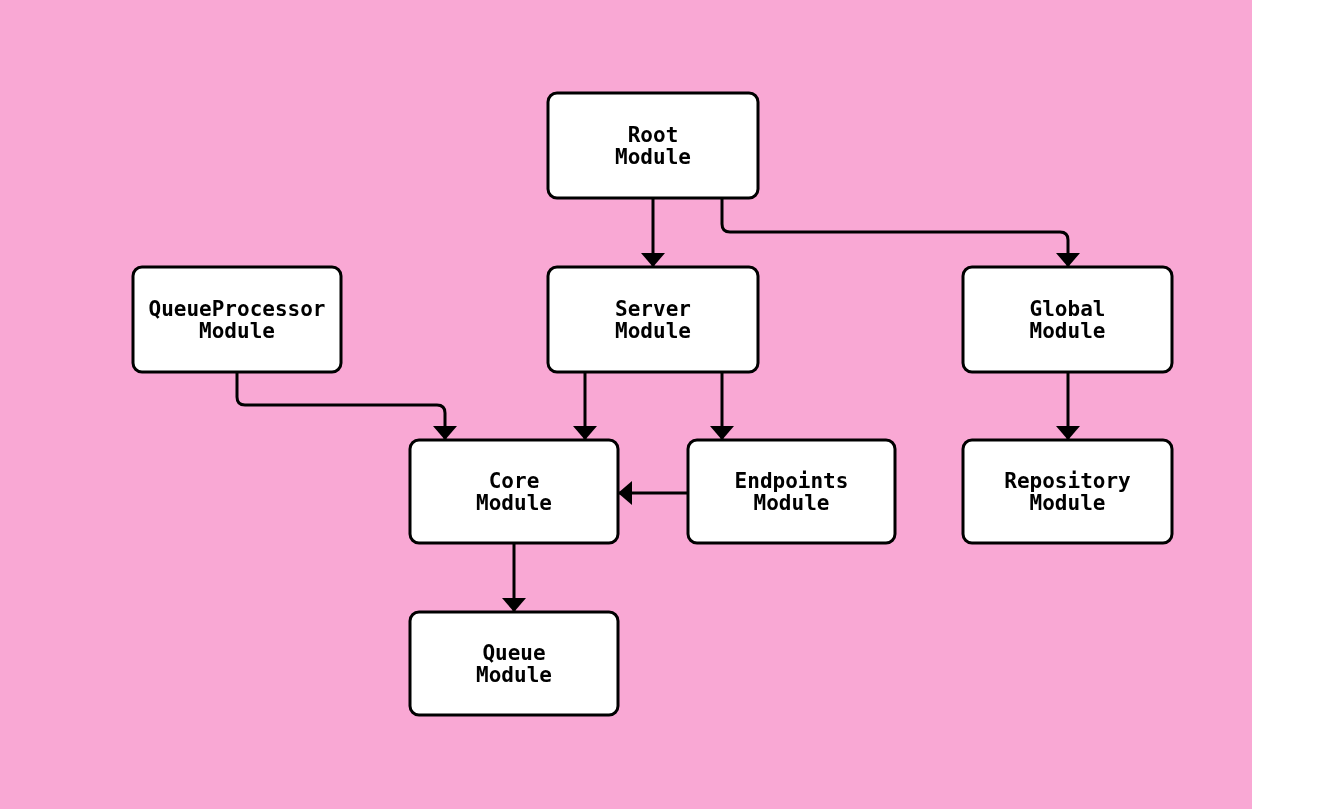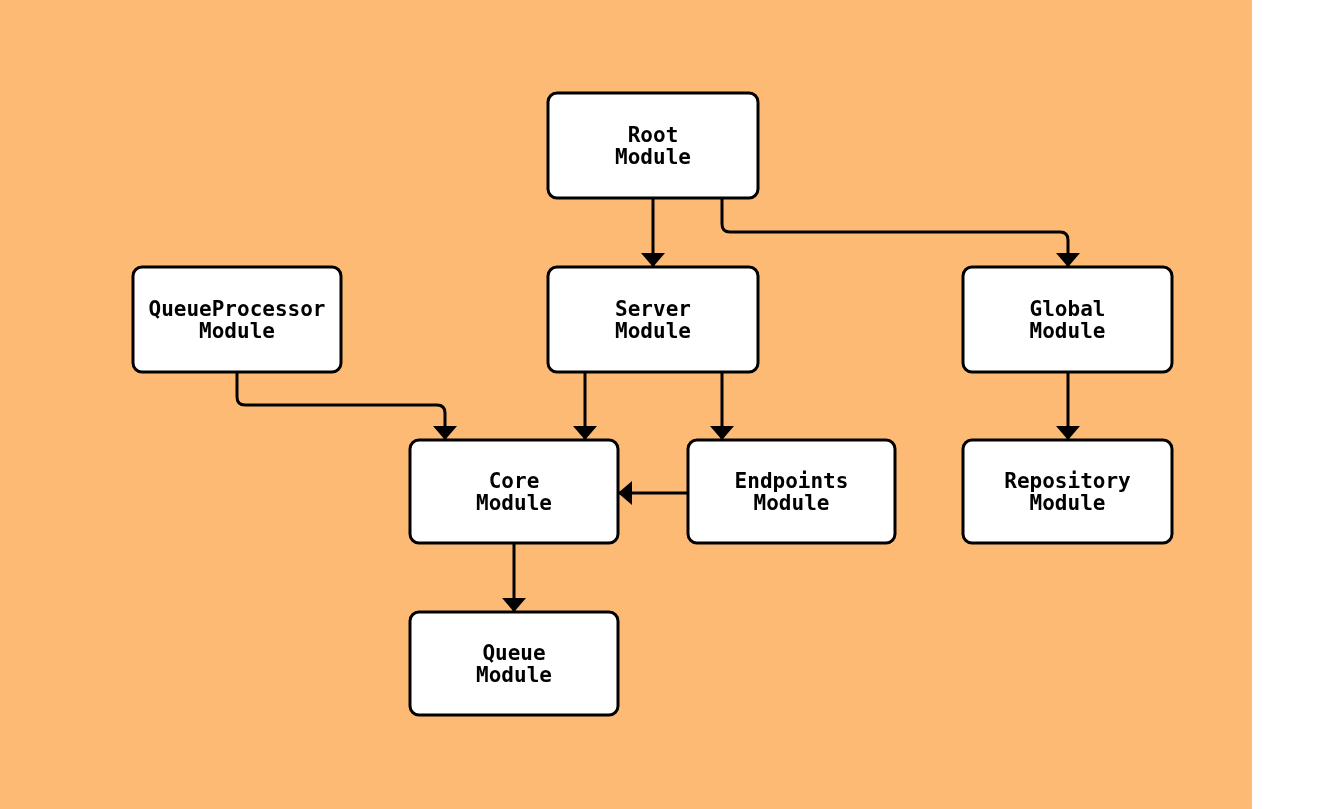--- a/index.html
+++ b/index.html
@@ -4,21 +4,21 @@
 <style>
   html, body {
     margin: 0;
     padding: 0;
     background: #ffffff;
   }
   #canvas {
     position: relative;
     width: 1252px;
     height: 809px;
-    background: #fdba74;
+    background: #f9a8d4;
     overflow: hidden;
   }
   svg#diagram-svg {
     display: block;
     width: 1337px;
     height: 809px;
     font-family: "DejaVu Sans Mono", monospace;
   }
   .node-rect {
     fill: #ffffff;

